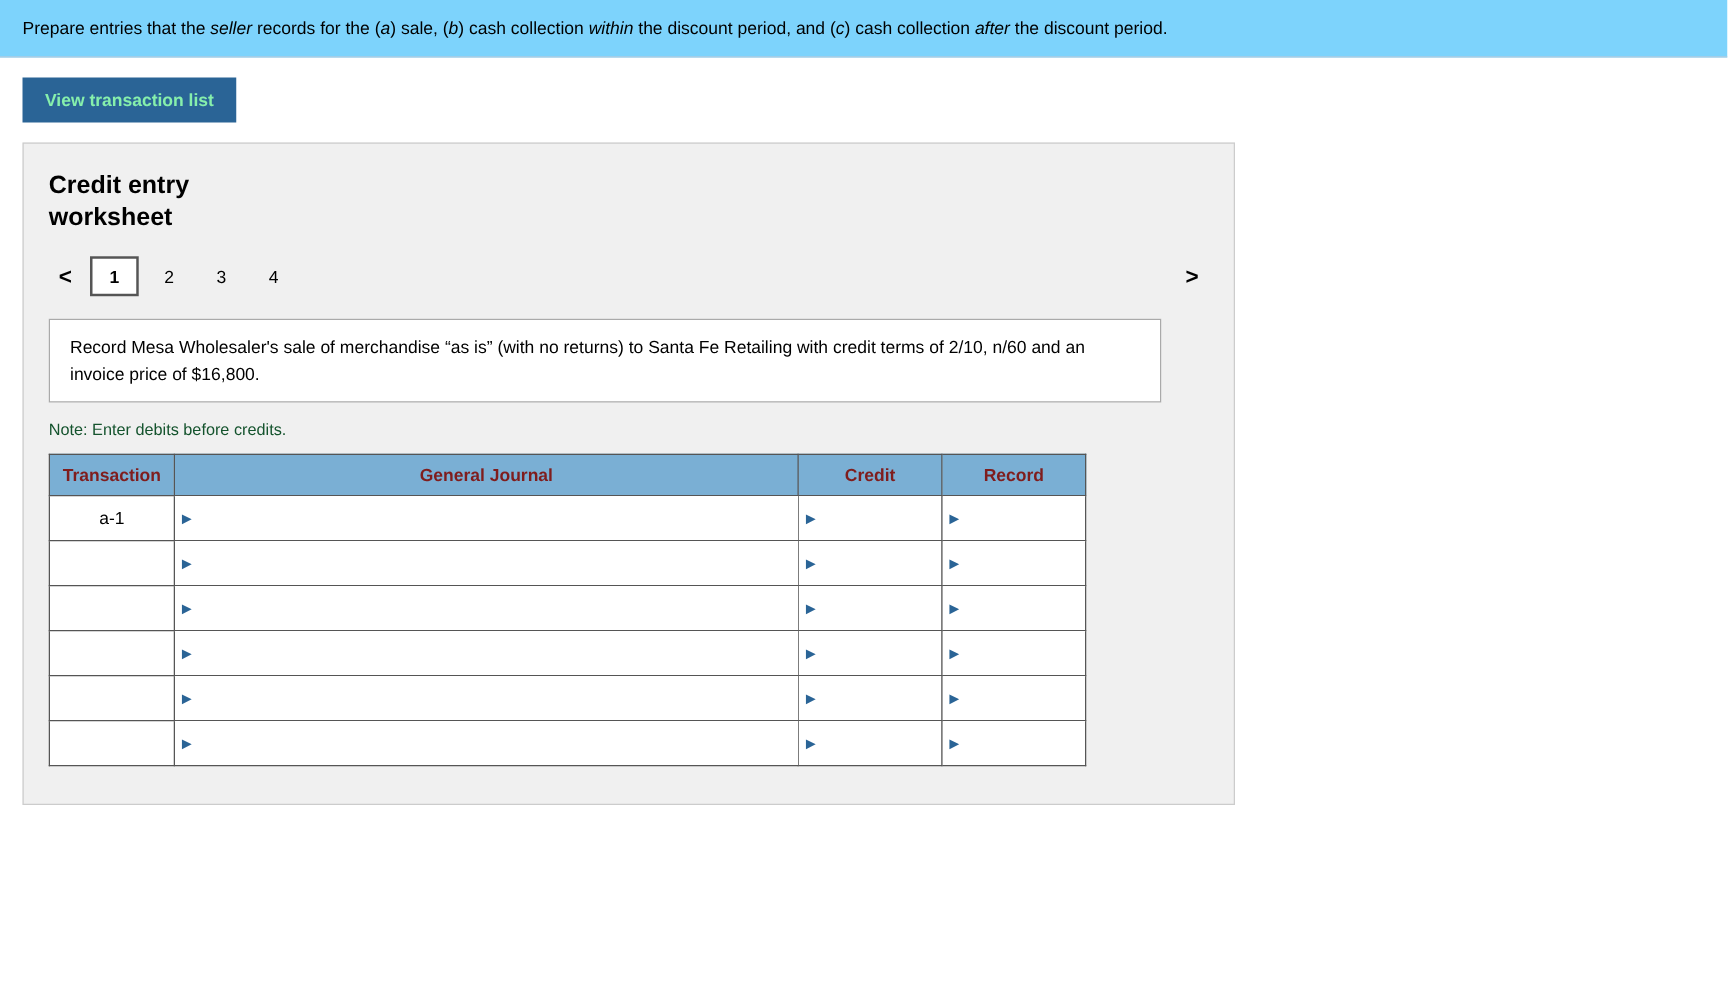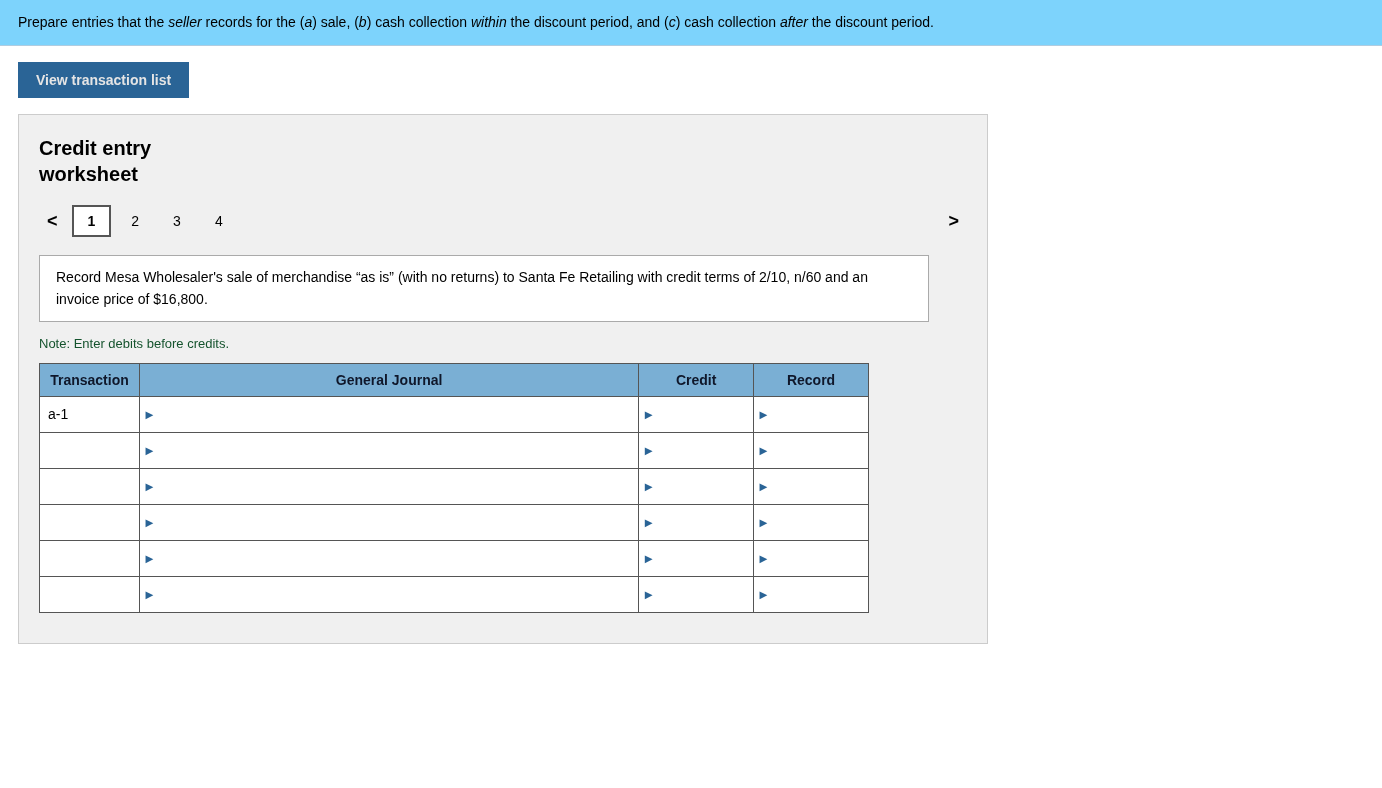--- a/index.html
+++ b/index.html
@@ -23,21 +23,21 @@
       line-height: 1.5;
       border-bottom: 1px solid #b0cce0;
     }
 
     .instruction-bar p {
       font-size: 14px;
     }
 
     .btn-view-transactions {
       background: #2a6496;
-      color: #e5e5e5;
+      color: #86efac;
       border: none;
       padding: 10px 18px;
       font-size: 14px;
       font-weight: bold;
       cursor: pointer;
       margin: 16px 18px;
       display: inline-block;
     }
 
     .worksheet-container {
@@ -113,35 +113,36 @@
 
     .journal-table {
       width: 100%;
       max-width: 830px;
       border-collapse: collapse;
       border: 1px solid #555;
     }
 
     .journal-table thead tr th {
       background: #7aafd4;
-      color: #0f172a;
+      color: #7f1d1d;
       font-weight: bold;
       text-align: center;
       padding: 8px 10px;
       border: 1px solid #555;
       font-size: 14px;
     }
 
     .journal-table tbody tr td {
       border: 1px solid #555;
       padding: 0;
       height: 36px;
     }
 
     .journal-table tbody tr td.transaction-cell {
+      text-align: center;
       font-size: 14px;
       padding: 4px 8px;
       background: #fff;
     }
 
     .journal-table tbody tr td.input-cell {
       background: #fff;
       position: relative;
     }
 

